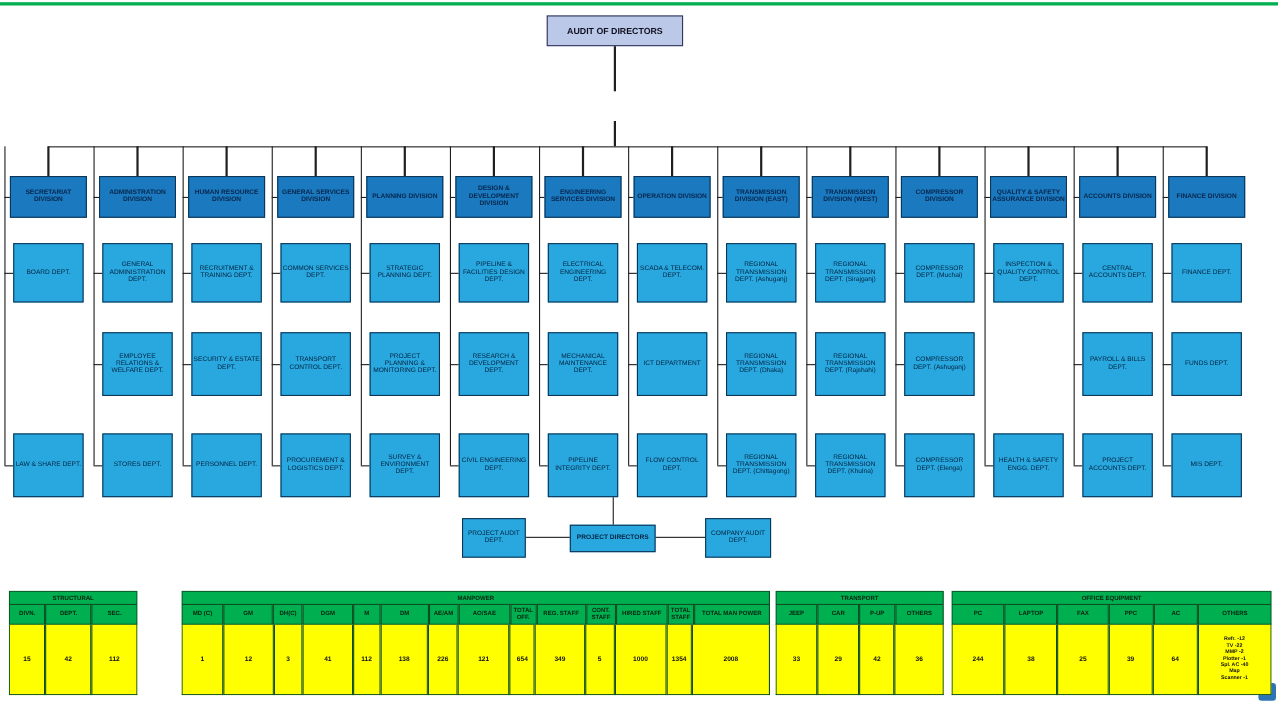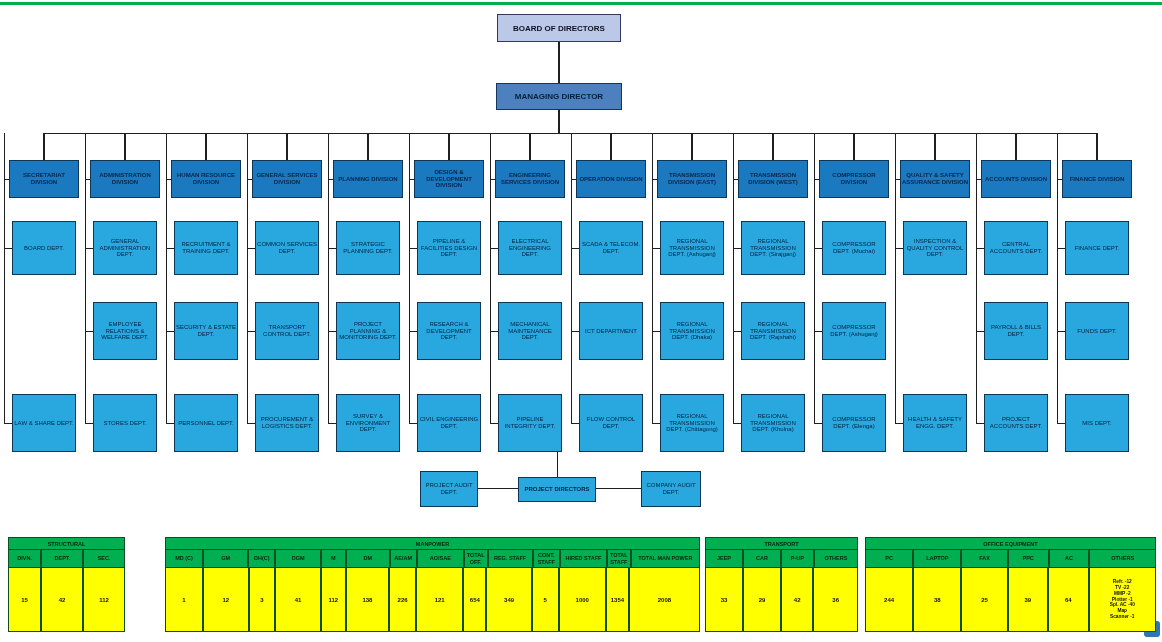--- a/index.html
+++ b/index.html
@@ -62,22 +62,21 @@
     position:absolute; left:1144px; top:621px; width:16px; height:16px;
     background:var(--corner-blue,#2E75B6); border-radius:3px;
   }
 </style>
 </head>
 <body>
 
 <div id="canvas">
   <div class="topline"></div>
 
-  <div class="box board">BOARD OF DIRECTORS</div>
-  <div class="box md">MANAGING DIRECTOR</div>
+  <div class="box board">AUDIT OF DIRECTORS</div>
 
   <div class="box deptbox trio-left">PROJECT AUDIT DEPT.</div>
   <div class="box deptbox trio-wide">PROJECT DIRECTORS</div>
   <div class="box deptbox trio-right">COMPANY AUDIT DEPT.</div>
 
   <div class="corner"></div>
 <div class="cline" style="left: 558.4px; top: 42px; width: 1.2px; height: 41px;"></div>
     <div class="cline" style="left: 558.4px; top: 110px; width: 1.2px; height: 23px;"></div>
     <div class="cline" style="left: 44px; top: 133px; width: 1053px; height: 1.2px;"></div>
     <div class="cline" style="left: 43.4px; top: 133px; width: 1.2px; height: 27px;"></div>

